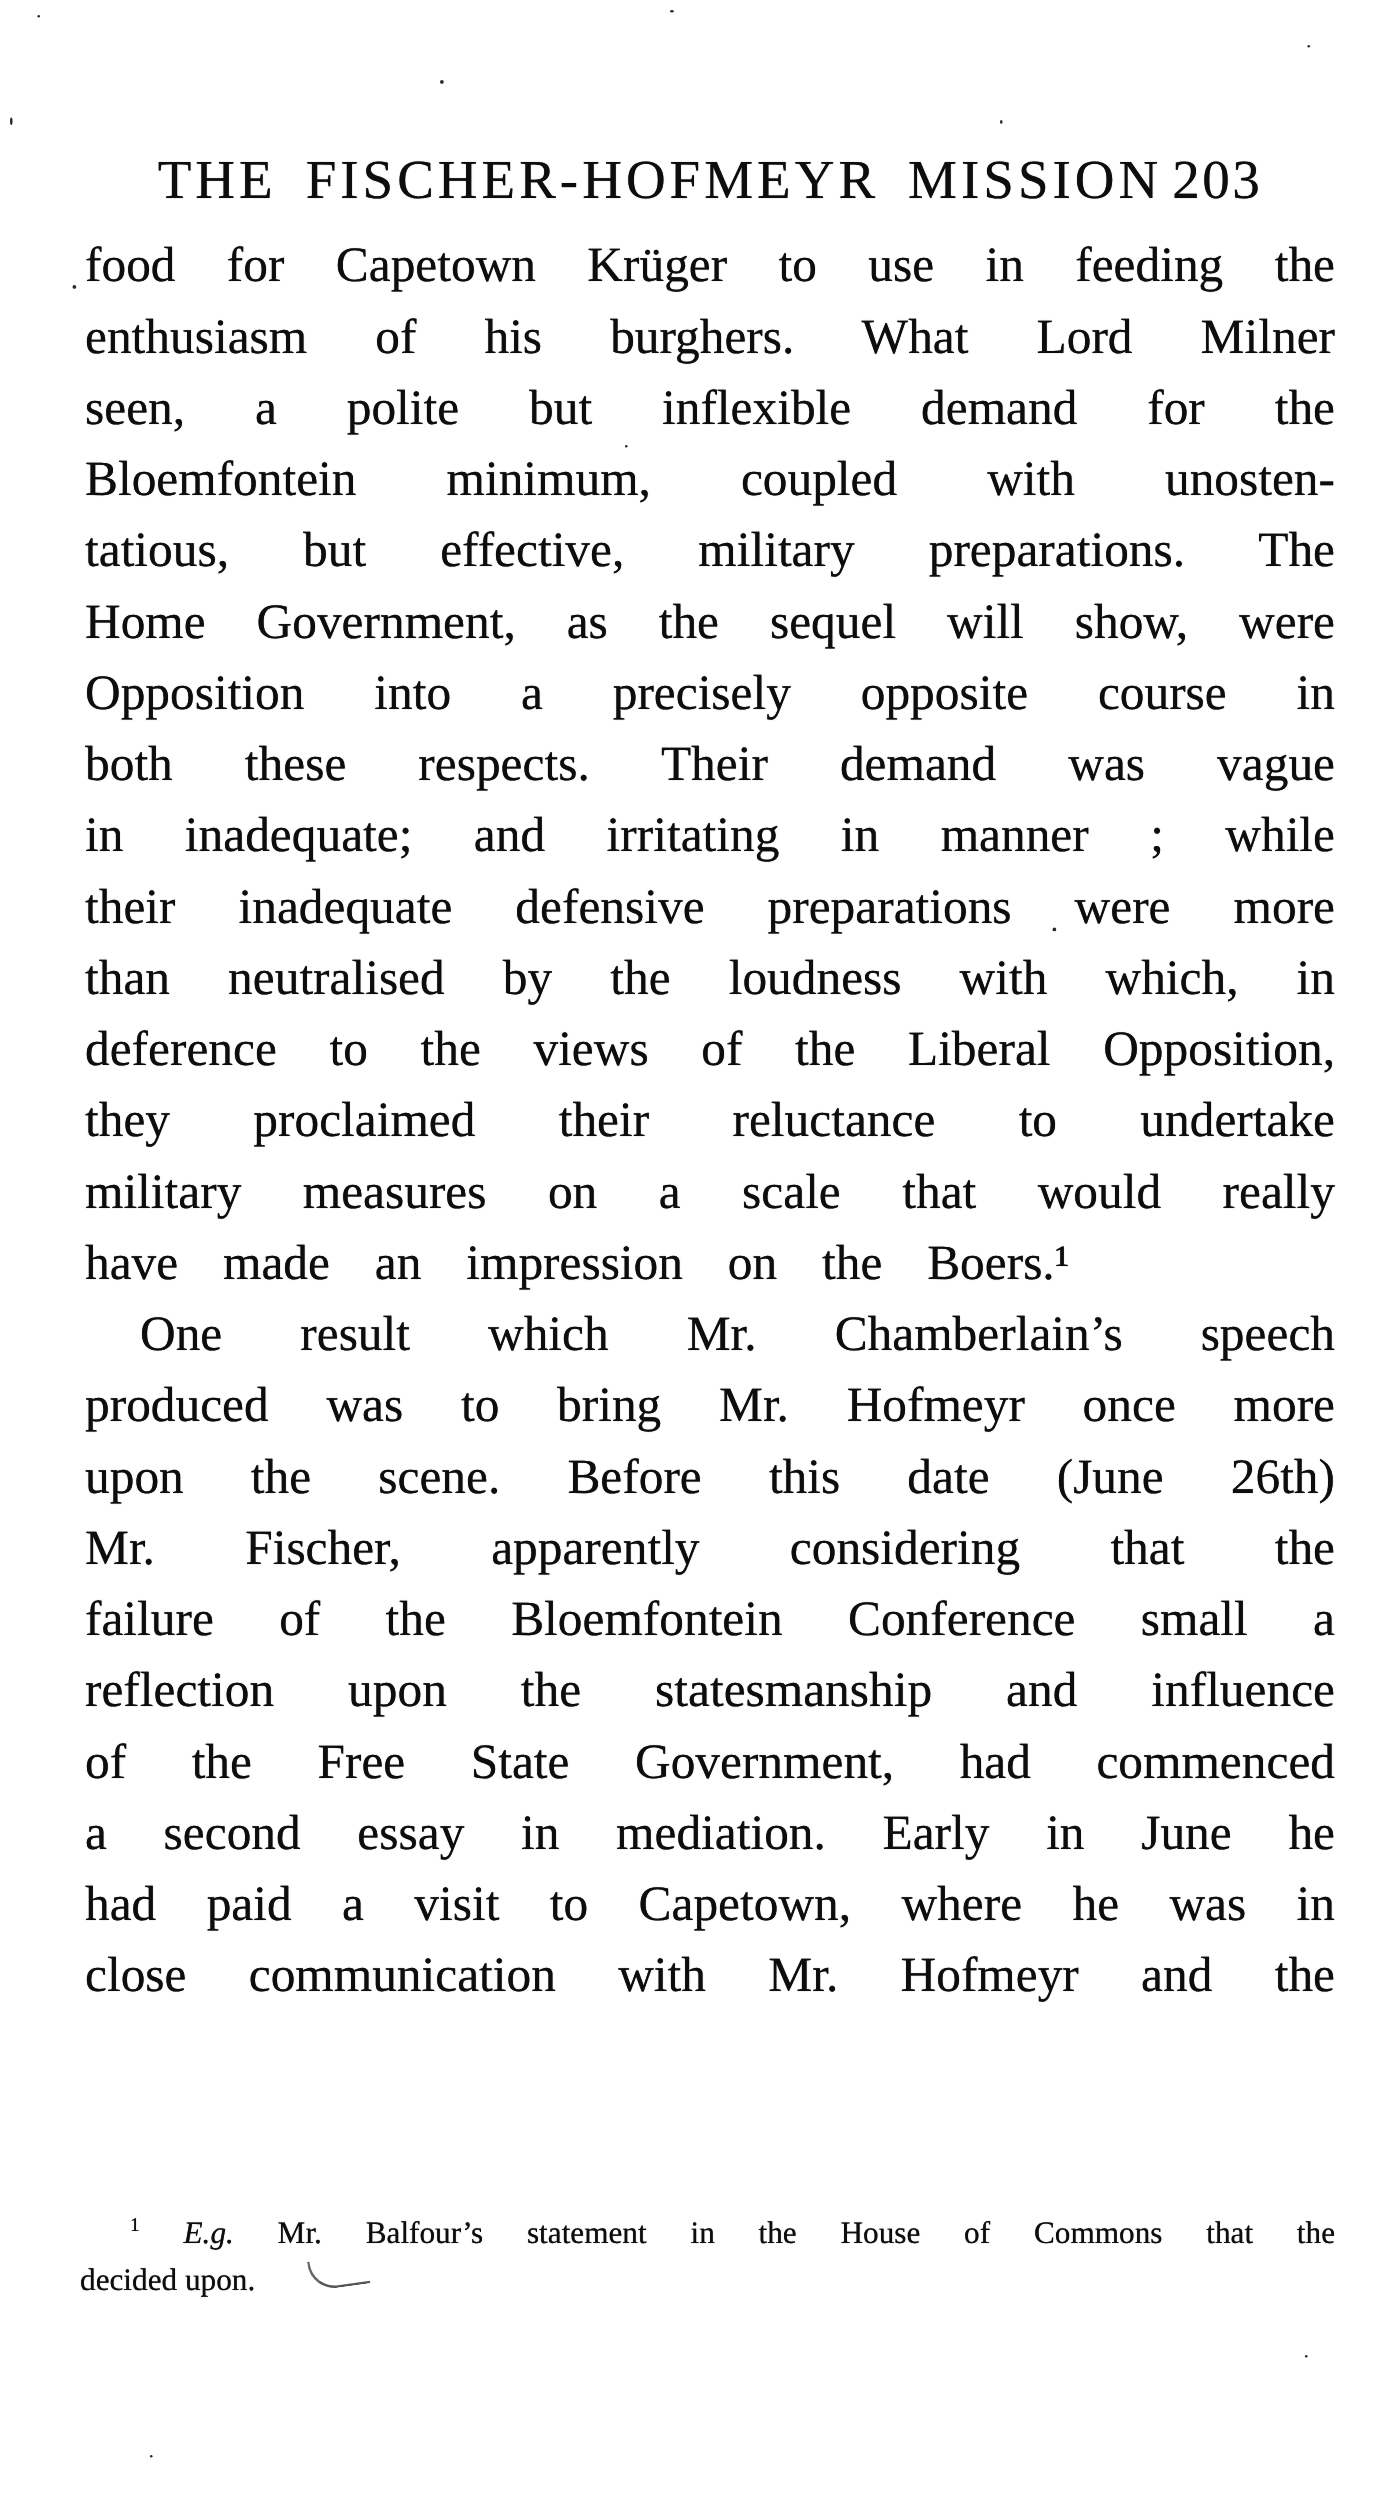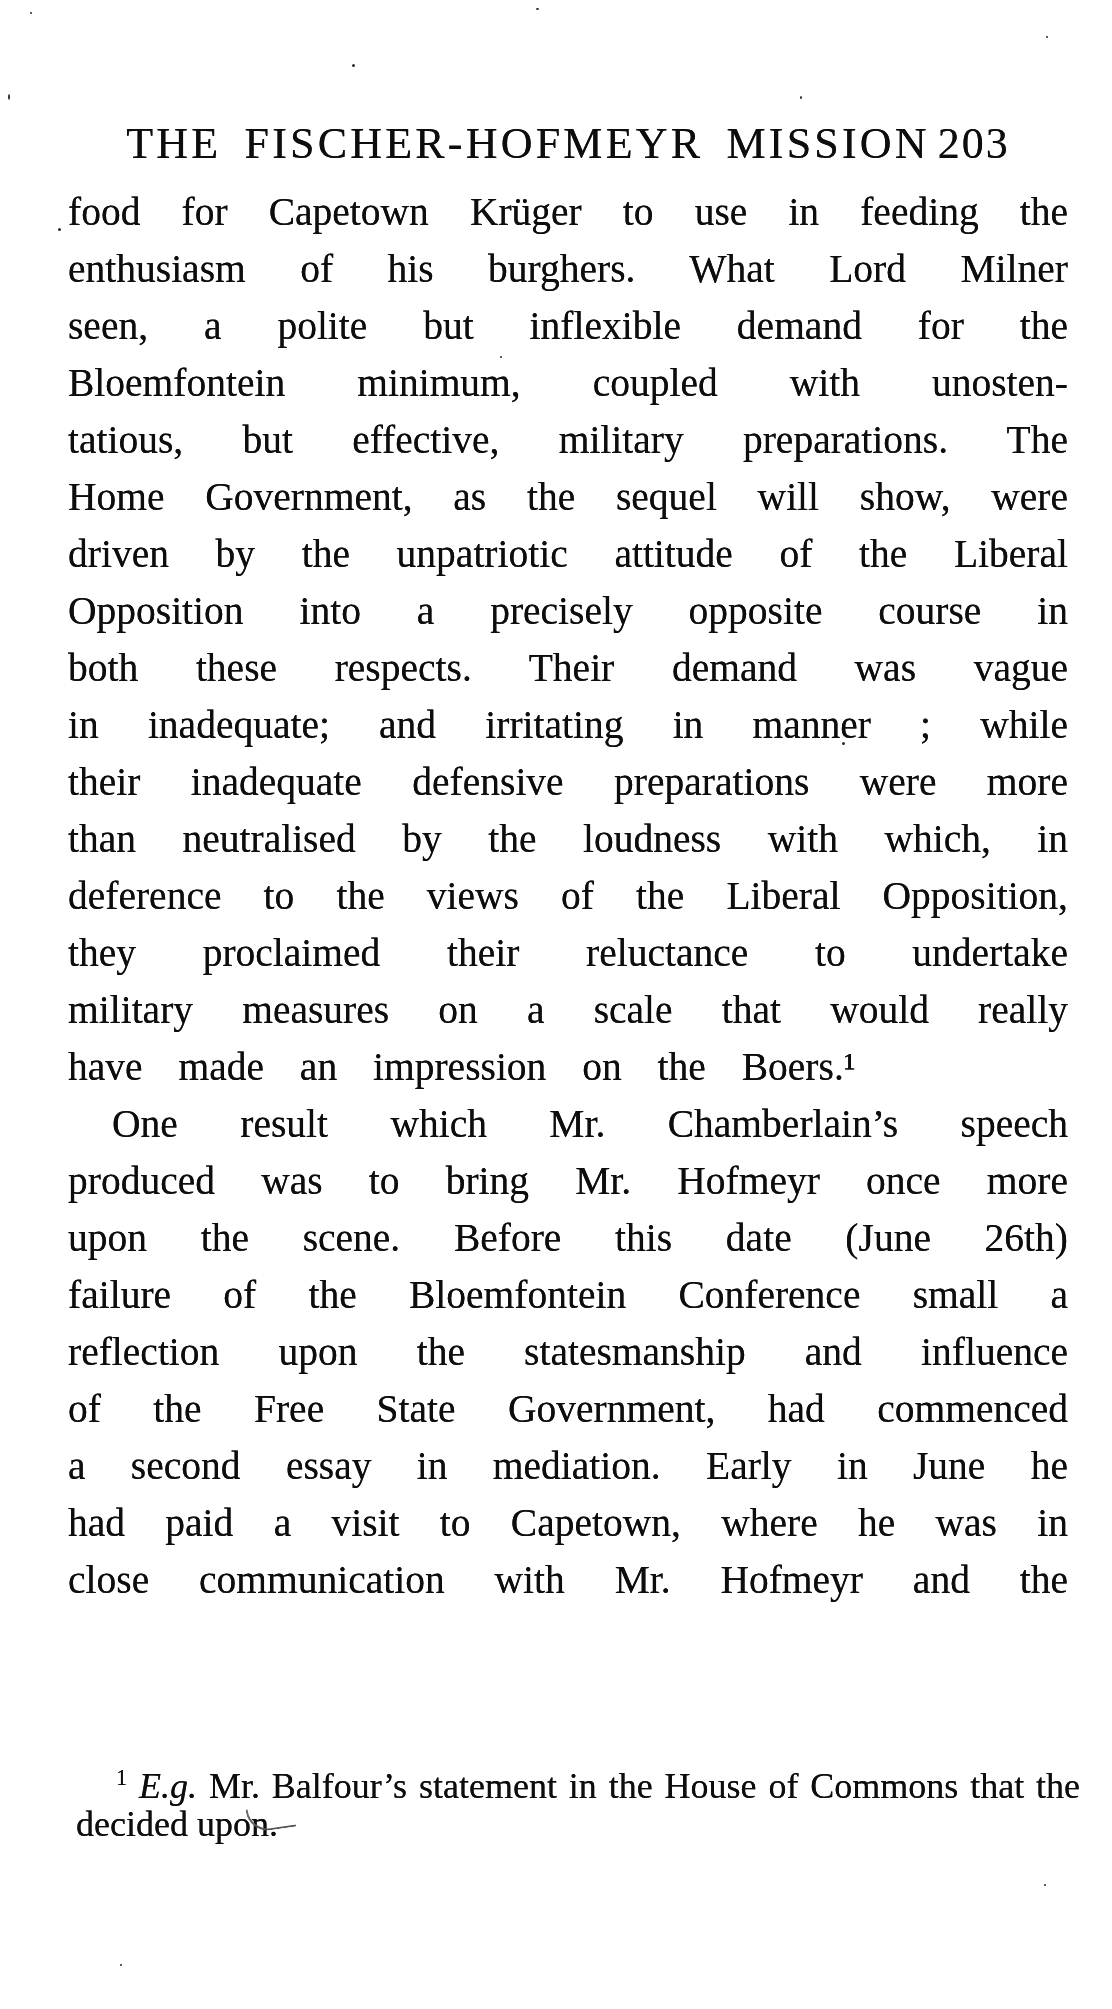--- a/index.html
+++ b/index.html
@@ -32,22 +32,22 @@
     line-height:57px;
     height:57px;
     text-align:justify;
     text-align-last:justify;
     white-space:normal;
   }
   .tline.indent{text-indent:44px;}
   .tline.short{text-align-last:left;word-spacing:26px;}
   .footnote{
     position:absolute;
-    top:1768px;left:76px;width:1004px;
-    font-size:36px;
+    top:1768px;left:64px;width:1004px;
+    font-size:25px;
   }
   .fline{
     line-height:37.5px;
     height:37.5px;
     text-align:justify;
     text-align-last:justify;
   }
   .fline.findent{text-indent:40px;}
   .fline.last{text-align-last:left;}
   sup{font-size:0.62em;vertical-align:super;line-height:0;}
@@ -69,33 +69,33 @@
     <span>THE FISCHER-HOFMEYR MISSION</span><span class="pgnum">203</span>
   </div>
 
   <div class="body-text" id="body-text">
       <div class="tline">food for Capetown Krüger to use in feeding the</div>
       <div class="tline">enthusiasm of his burghers.  What Lord Milner</div>
       <div class="tline">seen, a polite but inflexible demand for the</div>
       <div class="tline">Bloemfontein minimum, coupled with unosten-</div>
       <div class="tline">tatious, but effective, military preparations.  The</div>
       <div class="tline">Home Government, as the sequel will show, were</div>
-      <div class="tline">driven by the unpatriotic attitude of the Liberal</div>
       <div class="tline">Opposition into a precisely opposite course in</div>
       <div class="tline">both these respects.  Their demand was vague</div>
       <div class="tline">in inadequate; and irritating in manner ; while</div>
       <div class="tline">their inadequate defensive preparations were more</div>
       <div class="tline">than neutralised by the loudness with which, in</div>
       <div class="tline">deference to the views of the Liberal Opposition,</div>
       <div class="tline">they proclaimed their reluctance to undertake</div>
       <div class="tline">military measures on a scale that would really</div>
       <div class="tline short">have made an impression on the Boers.¹</div>
       <div class="tline indent">One result which Mr. Chamberlain’s speech</div>
       <div class="tline">produced was to bring Mr. Hofmeyr once more</div>
       <div class="tline">upon the scene.  Before this date (June 26th)</div>
+      <div class="tline">Mr. Fischer, apparently considering that the</div>
       <div class="tline">failure of the Bloemfontein Conference small a</div>
       <div class="tline">reflection upon the statesmanship and influence</div>
       <div class="tline">of the Free State Government, had commenced</div>
       <div class="tline">a second essay in mediation.  Early in June he</div>
       <div class="tline">had paid a visit to Capetown, where he was in</div>
       <div class="tline">close communication with Mr. Hofmeyr and the</div>
     </div>
 
   <div class="footnote">
     <div class="fline findent">

